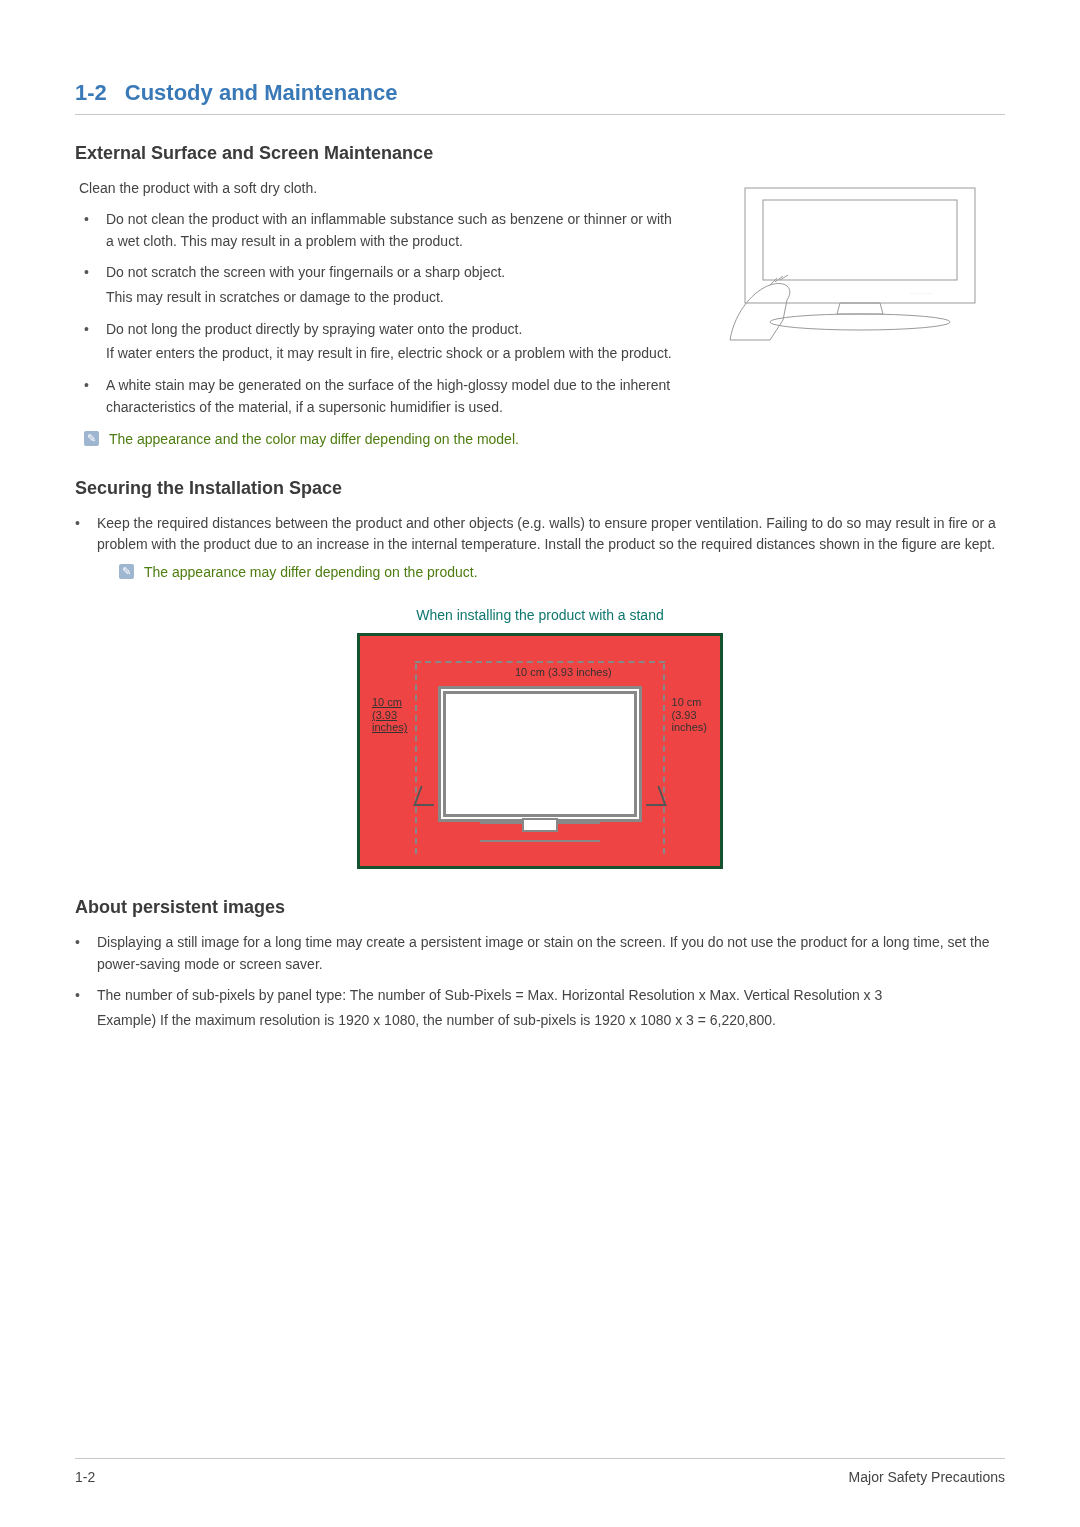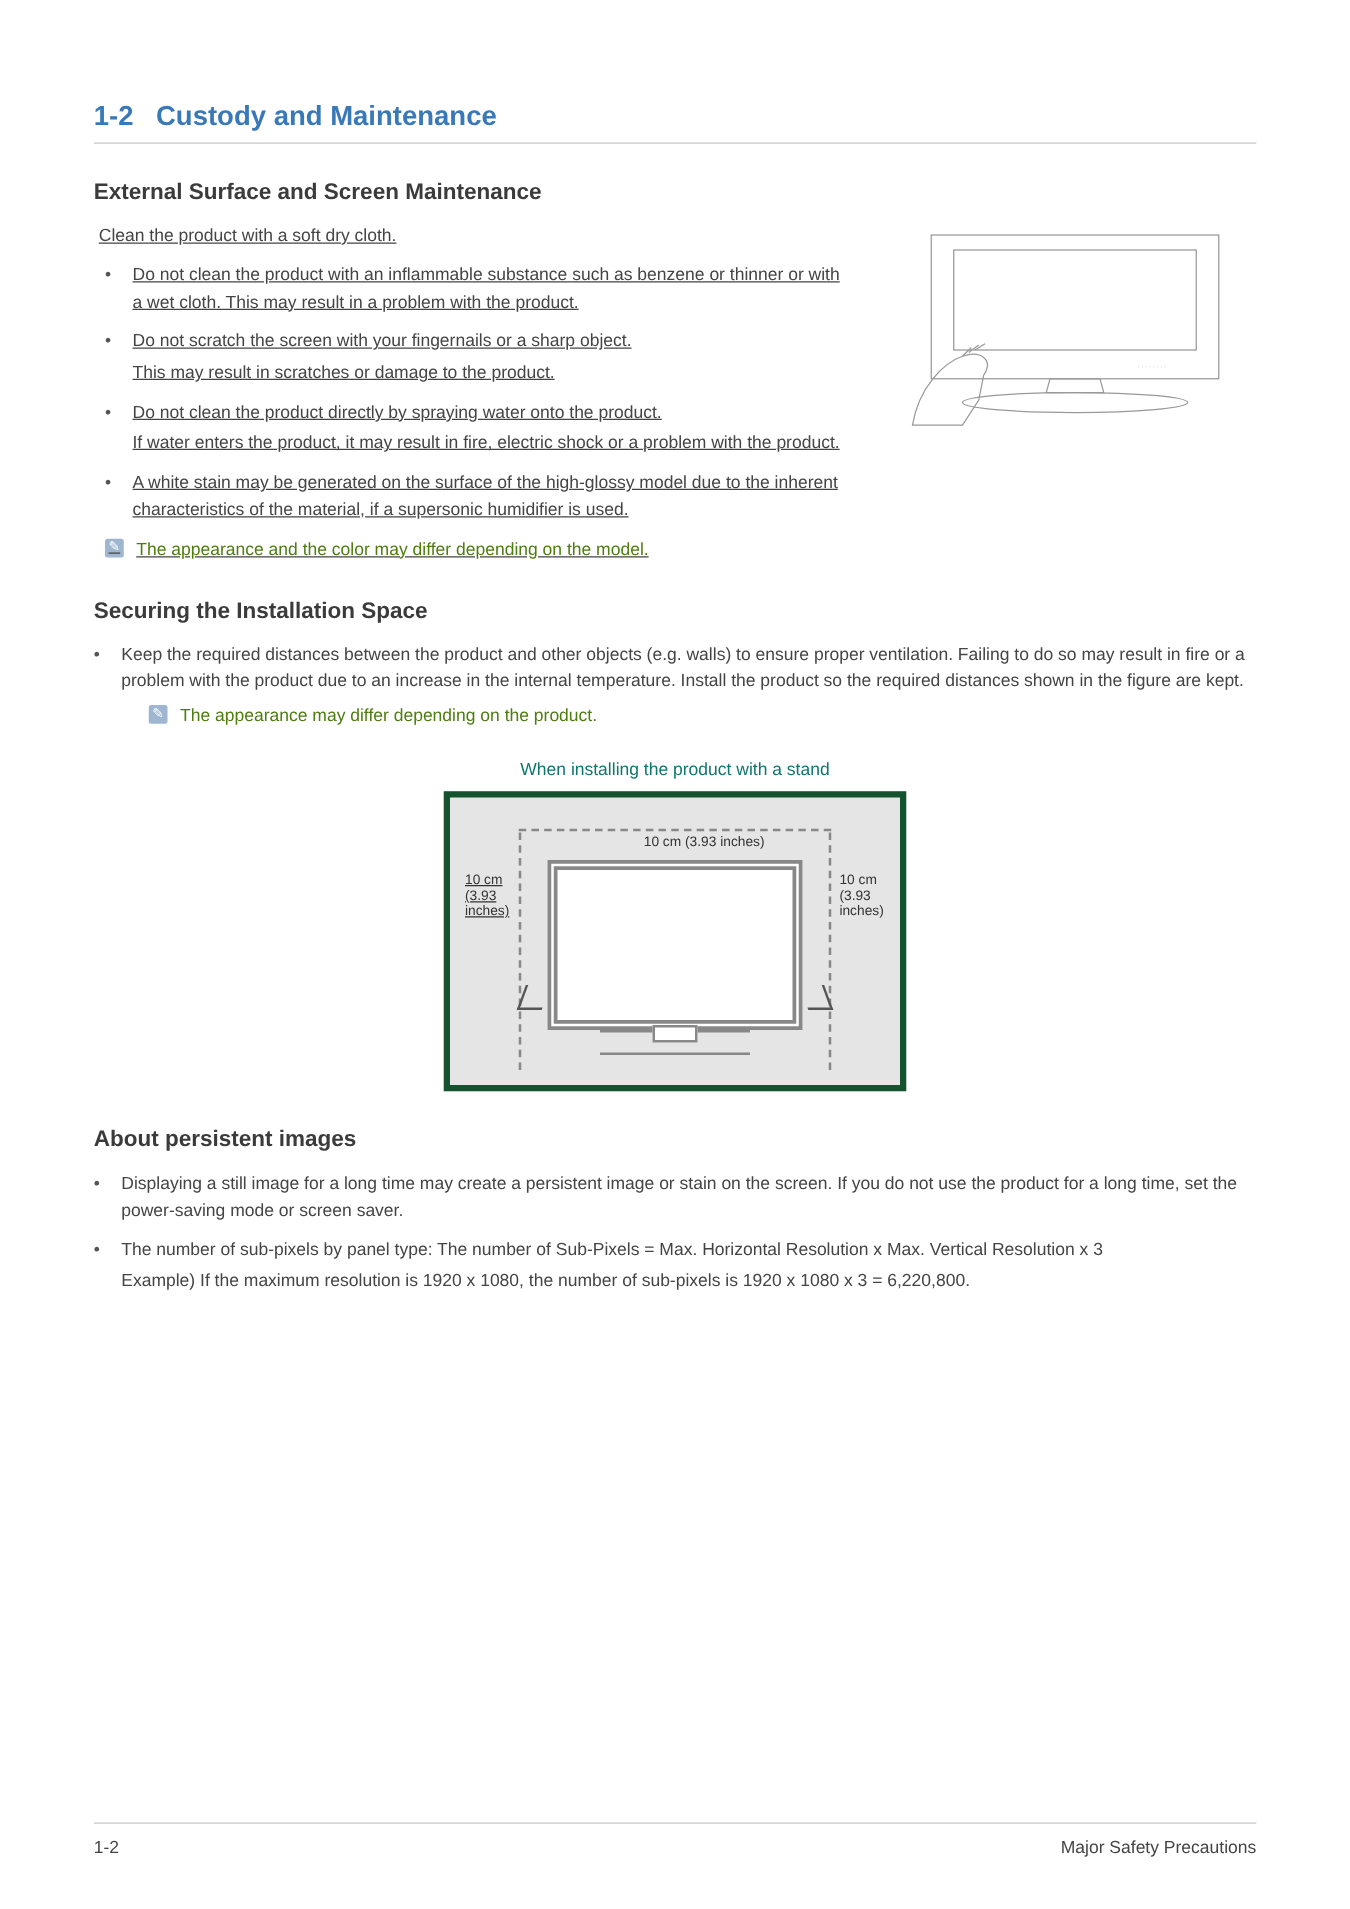--- a/index.html
+++ b/index.html
@@ -28,21 +28,21 @@
     color: #3b3b3b;
     margin-top: 28px;
     margin-bottom: 14px;
     font-size: 18px;
   }
   .para {
     margin: 0 0 10px 0;
     line-height: 1.5;
   }
   .two-col { display: flex; gap: 40px; }
-  .col-text { flex: 1; text-decoration: underline; }
+  .col-text { flex: 1; }
   .col-img { width: 290px; padding-top: 2px; }
   ul.bullets {
     list-style: none;
     padding-left: 9px;
     margin: 0;
   }
   ul.bullets > li {
     position: relative;
     padding-left: 22px;
     margin-bottom: 10px;
@@ -85,24 +85,24 @@
     line-height: 1.5;
   }
   .diagram-caption {
     text-align: center;
     margin: 24px 0 10px 0;
     color: #0f766e;
   }
   .diagram-box {
     width: 360px;
     height: 230px;
-    border: 5px solid #14532d;
+    border: 3px solid #14532d;
     margin: 0 auto;
     position: relative;
-    background: #e5e5e5;
+    background: #ef4444;
   }
   .diagram-box .inner-dash {
     position: absolute;
     left: 55px;
     right: 55px;
     top: 25px;
     border-top: 2px dashed #888;
   }
   .diagram-box .screen {
     position: absolute;
@@ -177,21 +177,21 @@
 
 <div class="sub-heading">External Surface and Screen Maintenance</div>
 
 <div class="two-col">
   <div class="col-text">
     <p class="para" style="margin-left:4px;">Clean the product with a soft dry cloth.</p>
     <ul class="bullets">
       <li><span>Do not clean the product with an inflammable substance such as benzene or thinner or with a wet cloth. This may result in a problem with the product.</span></li>
       <li><span>Do not scratch the screen with your fingernails or a sharp object.</span>
         <span class="sub-indent">This may result in scratches or damage to the product.</span></li>
-      <li><span>Do not clean the product directly by spraying water onto the product.</span>
+      <li><span>Do not long the product directly by spraying water onto the product.</span>
         <span class="sub-indent">If water enters the product, it may result in fire, electric shock or a problem with the product.</span></li>
       <li><span>A white stain may be generated on the surface of the high-glossy model due to the inherent characteristics of the material, if a supersonic humidifier is used.</span></li>
     </ul>
     <div class="note-box">
       <div class="note-icon">✎</div>
       <div class="note-text">The appearance and the color may differ depending on the model.</div>
     </div>
   </div>
   <div class="col-img">
     <svg class="monitor-fig" viewBox="0 0 290 170">

